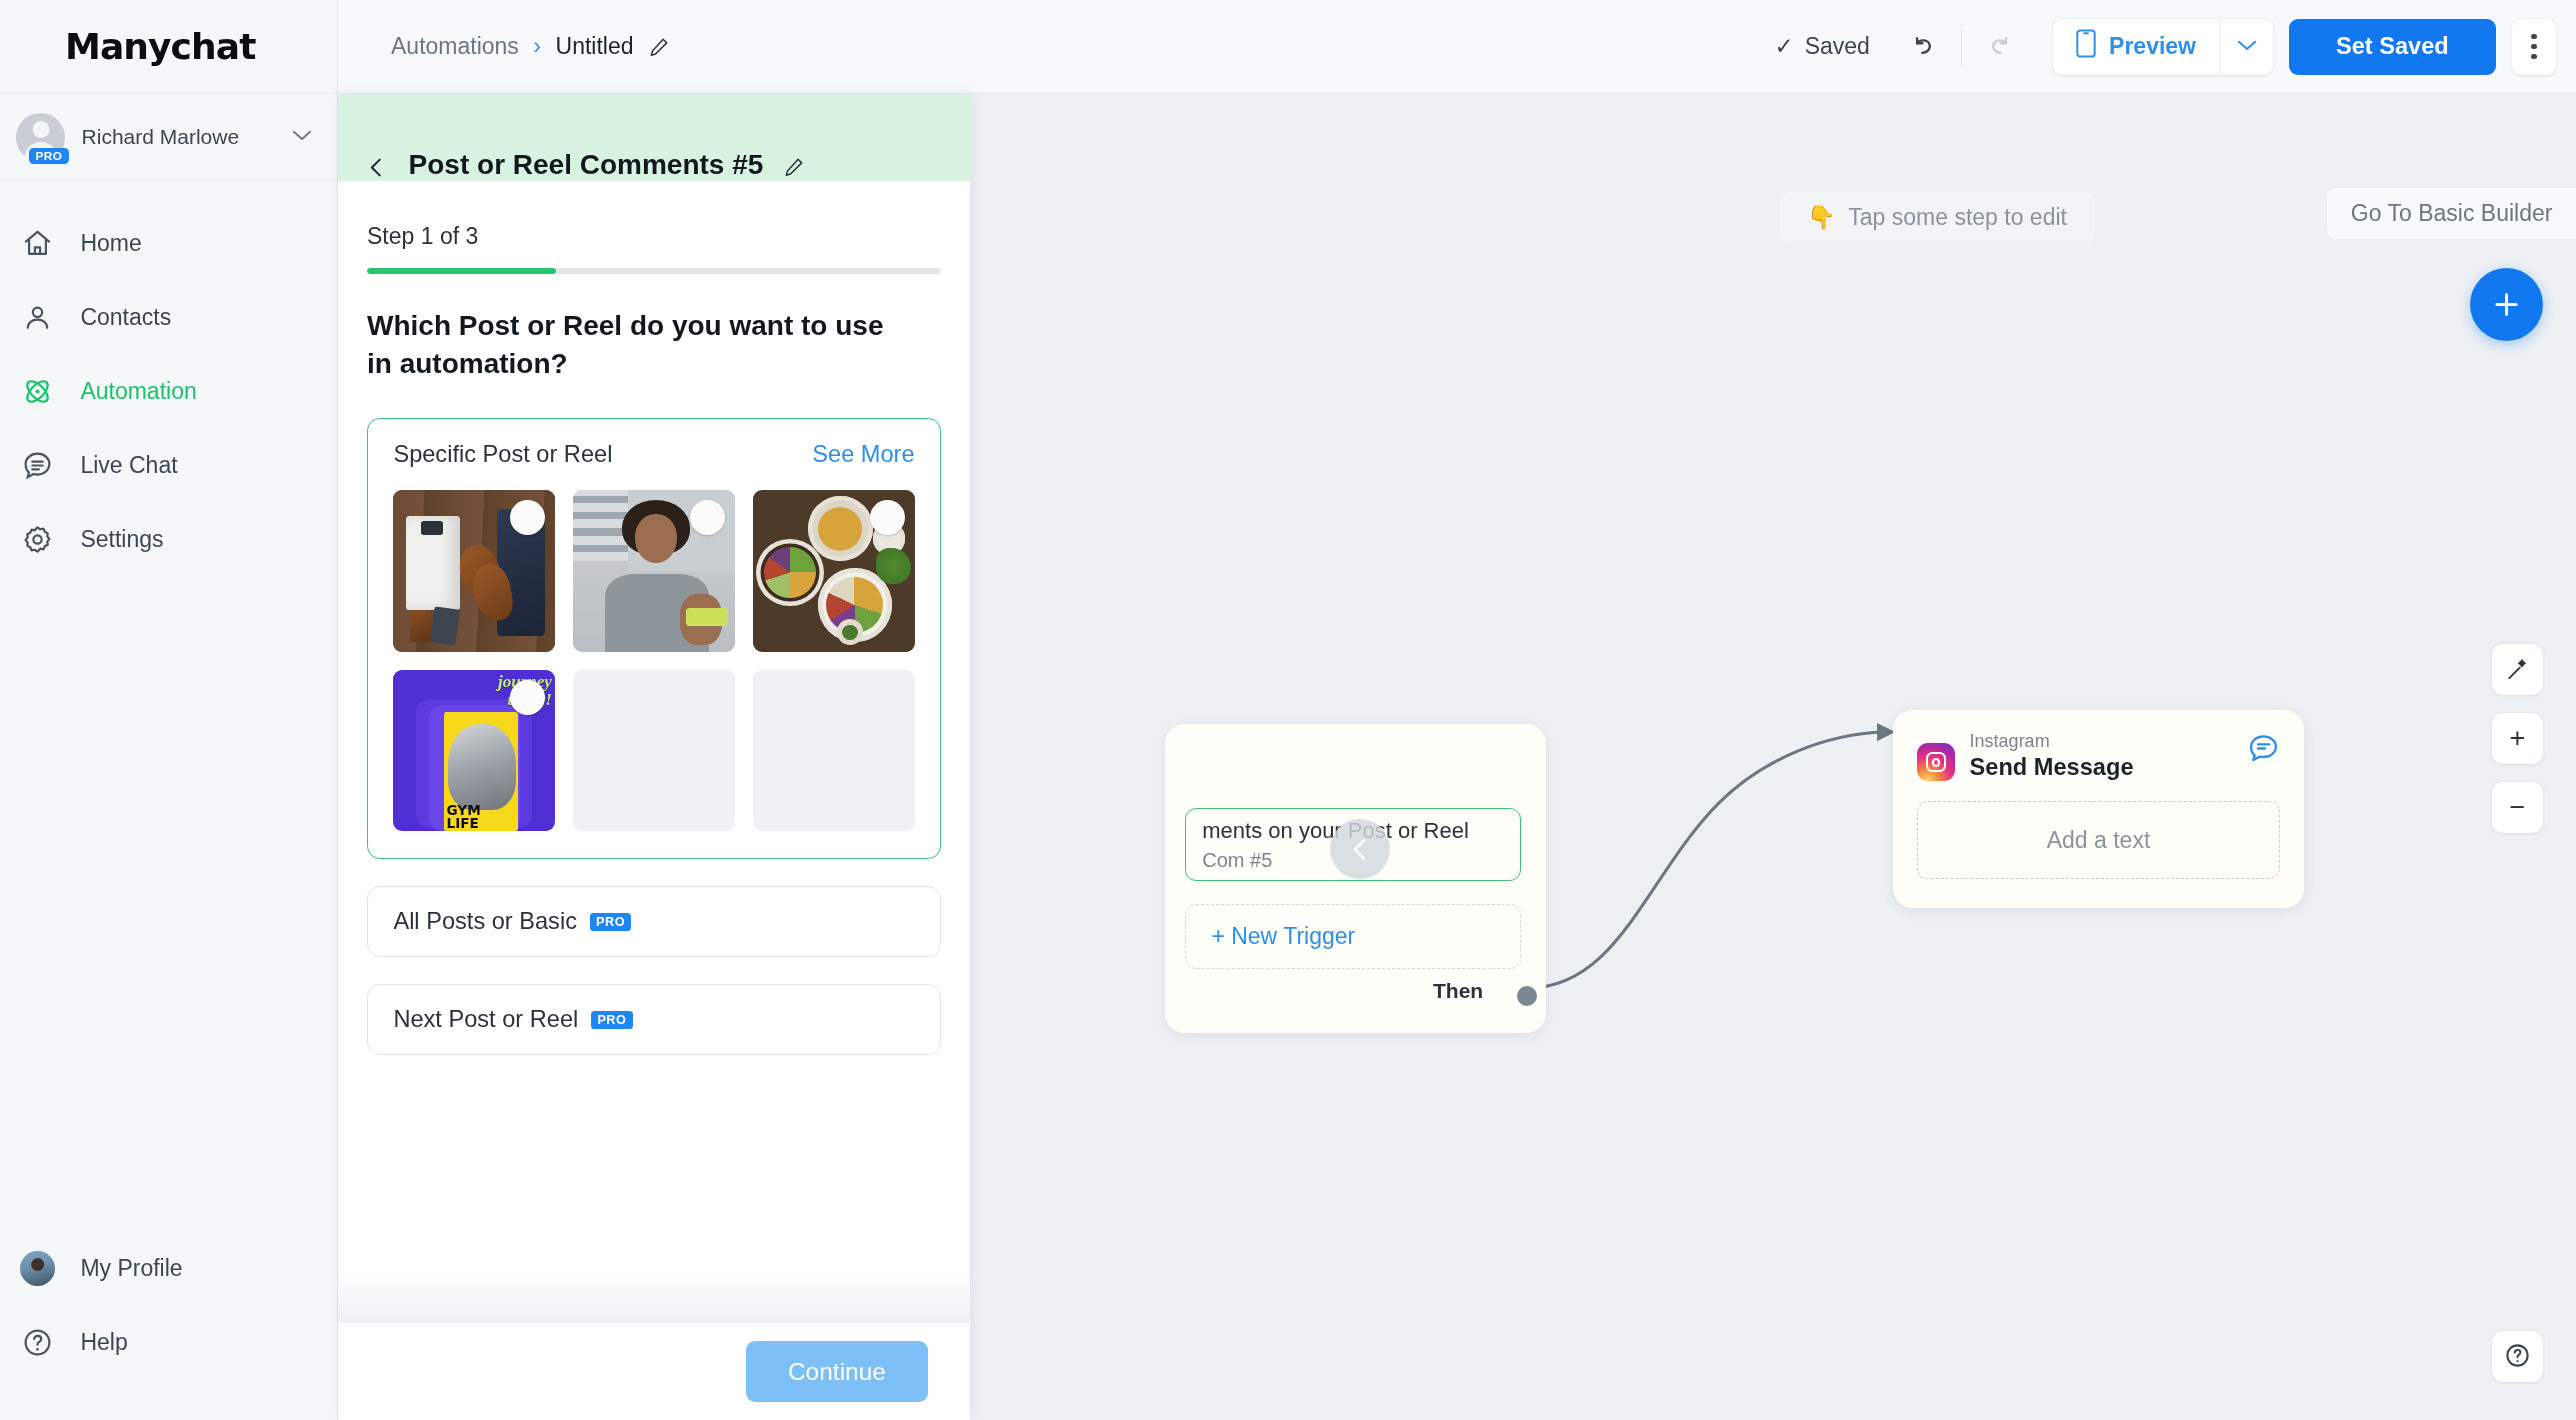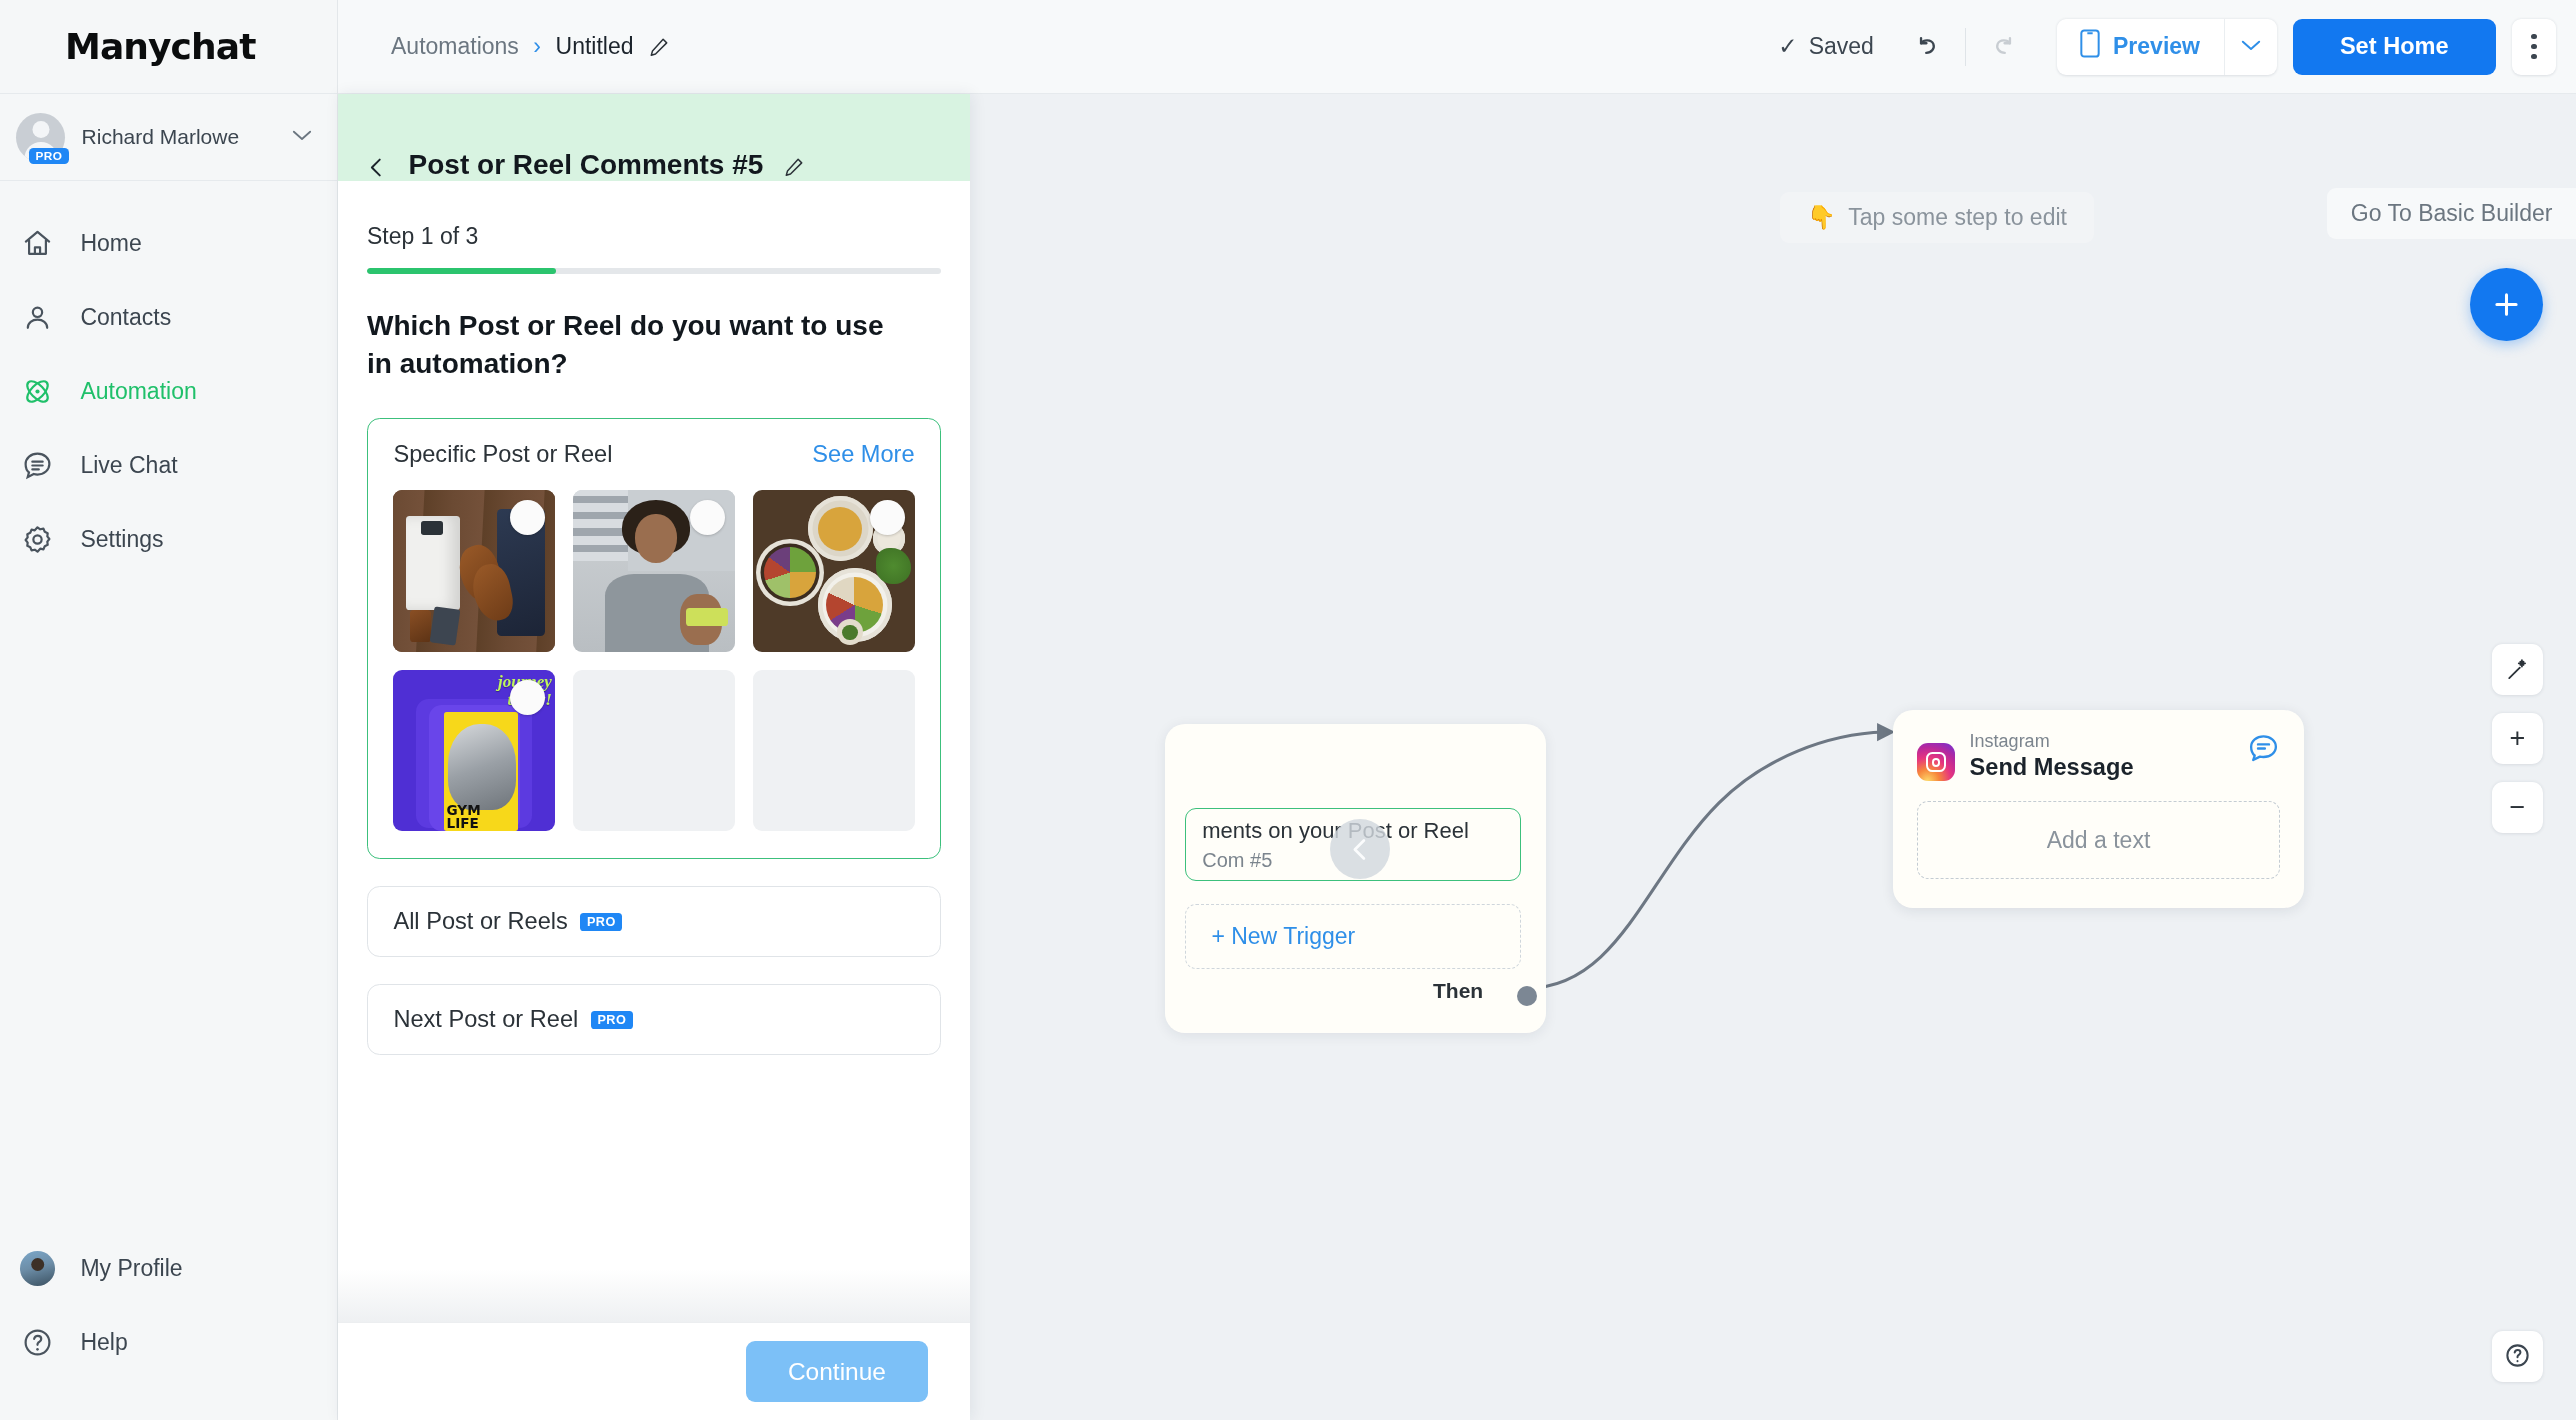--- a/index.html
+++ b/index.html
@@ -524,21 +524,21 @@
         </div>
         <div class="preview-caret">
           <span>
             <svg width="20" height="12.7" viewBox="0 0 22 14">
                 <path d="M2 3l9 8 9-8" fill="none" stroke="#2f8fe8" stroke-width="2.2" stroke-linecap="round" stroke-linejoin="round"></path>
               </svg>
           </span>
         </div>
       </div>
 
-      <button class="setlive-btn">Set Home</button>
+      <button class="setlive-btn">Set Saved</button>
 
       <div class="kebab-btn">
           <i></i>
           <i></i>
           <i></i>
         </div>
     </div>
   </header>
 
   <main class="canvas">
@@ -698,21 +698,21 @@
             </div>
             <span class="radio"></span>
           </div>
 
           <div class="thumb empty"></div>
           <div class="thumb empty"></div>
         </div>
       </div>
 
       <div class="plain-opt">
-        <span class="txt">All Post or Reels</span>
+        <span class="txt">All Posts or Basic</span>
         <span class="pro-tag">PRO</span>
       </div>
 
       <div class="plain-opt">
         <span class="txt">Next Post or Reel</span>
         <span class="pro-tag">PRO</span>
       </div>
 
       <div class="panel-fade"></div>
     </div>

